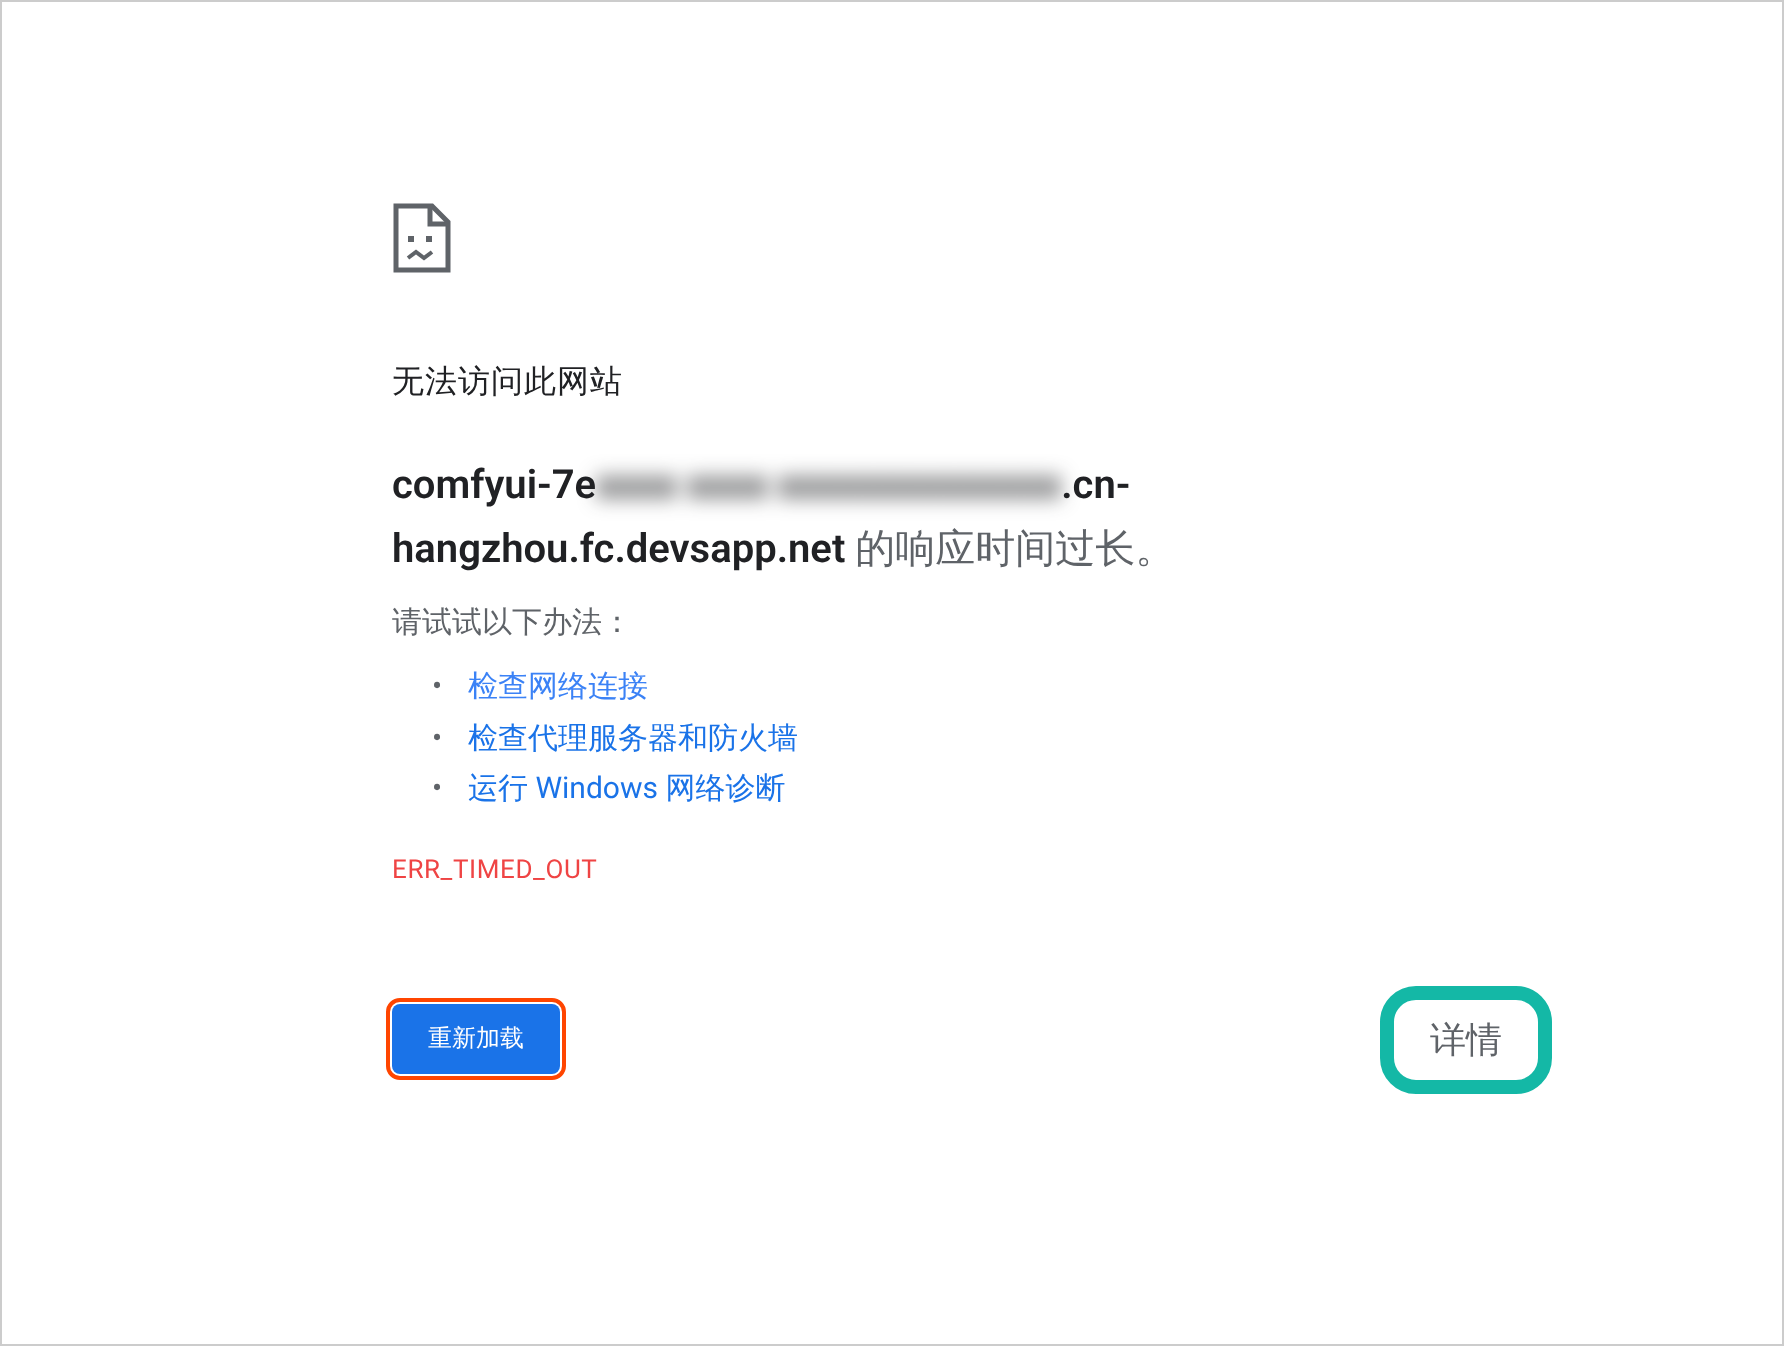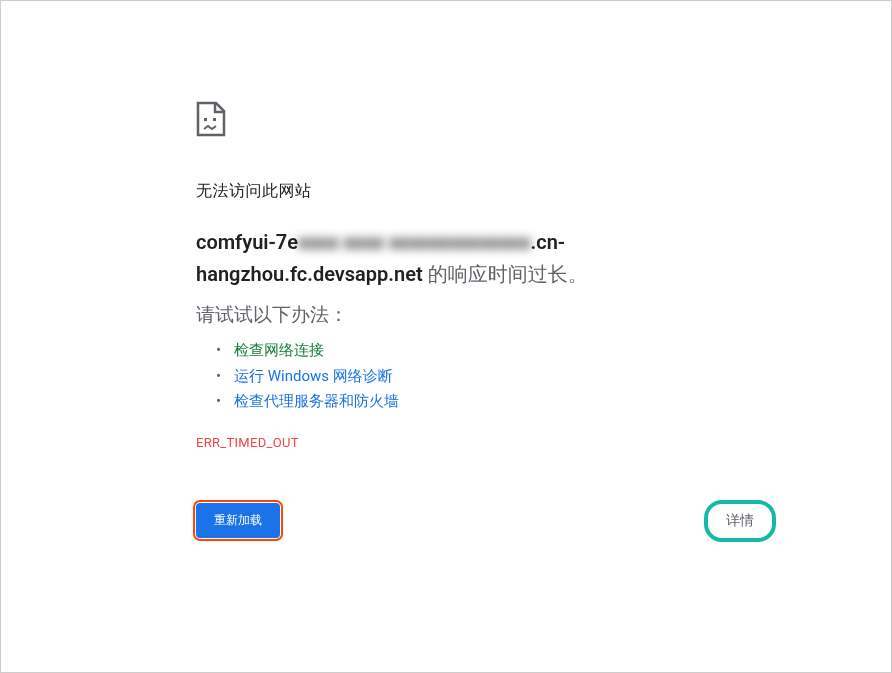--- a/index.html
+++ b/index.html
@@ -42,21 +42,21 @@
     .error-message .hostname {
       font-weight: 600;
       color: #202124;
     }
     .blurred-segment {
       display: inline-block;
       filter: blur(5px);
       user-select: none;
     }
     .suggestions-intro {
-      font-size: 19px;
+      font-size: 15px;
       color: #5f6368;
       margin-bottom: 10px;
     }
     .suggestions-list {
       list-style: none;
       padding-left: 20px;
       margin-bottom: 20px;
     }
     .suggestions-list li {
       position: relative;
@@ -64,21 +64,21 @@
       line-height: 1.7;
       padding-left: 18px;
     }
     .suggestions-list li::before {
       content: "•";
       position: absolute;
       left: 0;
       color: #5f6368;
     }
     .suggestions-list li.plain {
-      color: #15803d;
+      color: #3b82f6;
     }
     .suggestions-list li a {
       color: #1a73e8;
       text-decoration: none;
       cursor: pointer;
     }
     .error-code {
       font-size: 13px;
       color: #ef4444;
       margin-bottom: 50px;
@@ -97,23 +97,23 @@
       padding: 9px 18px;
       font-size: 12px;
       border-radius: 4px;
       cursor: pointer;
       outline: 2px solid #ff4500;
       outline-offset: 1px;
     }
     .details-button {
       background: #fff;
       color: #5f6368;
-      border: 4px solid #14b8a6;
+      border: 7px solid #14b8a6;
       padding: 8px 18px;
-      font-size: 14px;
+      font-size: 18px;
       border-radius: 18px;
       cursor: pointer;
     }
   </style>
 </head>
 <body>
 
 <div class="content-wrapper">
   <div class="error-icon">
     <svg width="30" height="36" viewBox="0 0 30 36" fill="none">
@@ -131,24 +131,24 @@
     <span class="hostname">comfyui-7e</span><span class="hostname blurred-segment">xxxx xxxx xxxxxxxxxxxxxx</span><span class="hostname">.cn-hangzhou.fc.devsapp.net</span><span> 的响应时间过长。</span>
   </div>
 
   <div class="suggestions-intro">请试试以下办法：</div>
 
   <ul class="suggestions-list">
     <li class="plain">
       <span>检查网络连接</span>
     </li>
     <li>
-      <a>运行 Windows 网络诊断</a>
+      <a>检查代理服务器和防火墙</a>
     </li>
     <li>
-      <a>检查代理服务器和防火墙</a>
+      <a>运行 Windows 网络诊断</a>
     </li>
   </ul>
 
   <div class="error-code">ERR_TIMED_OUT</div>
 
   <div class="button-row">
     <button class="reload-button">重新加载</button>
     <button class="details-button">详情</button>
   </div>
 </div>

